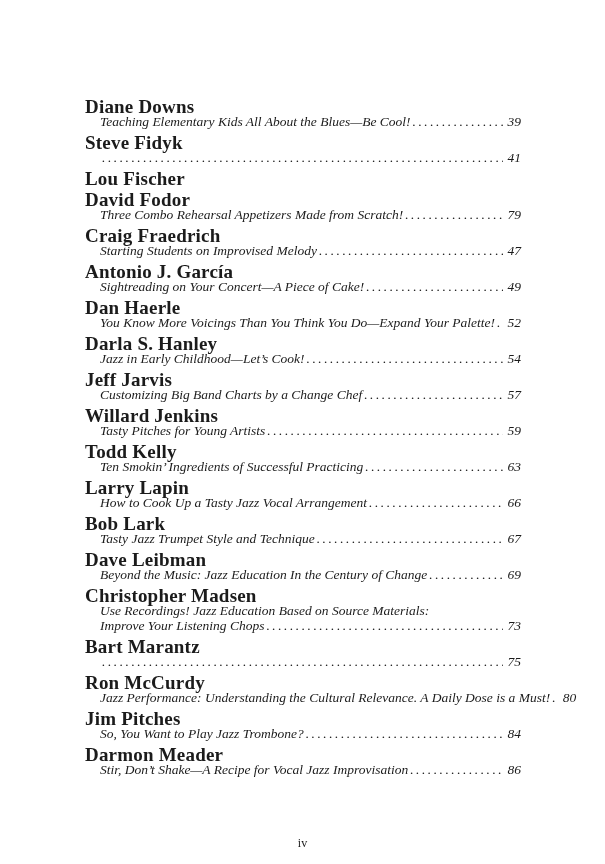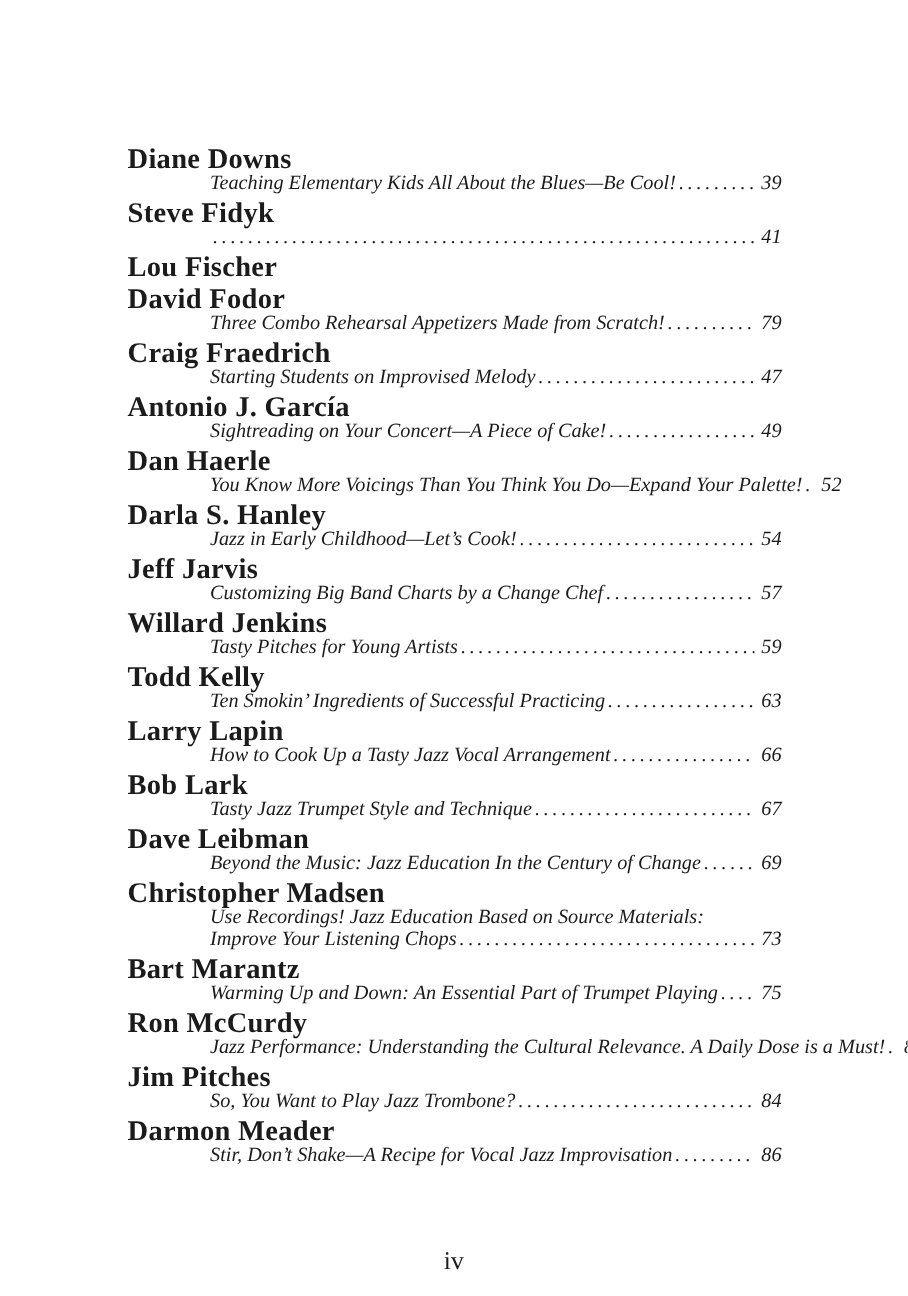--- a/index.html
+++ b/index.html
@@ -32,21 +32,20 @@
   }
   .title-lines {
     margin-left: 15px;
   }
   .title-line {
     display: flex;
     align-items: flex-end;
     font-style: italic;
     font-size: 13.5px;
     line-height: 15px;
-    margin-left: 40px;
   }
   .title-text {
     white-space: nowrap;
   }
   .leader {
     flex: 1;
     overflow: hidden;
     white-space: nowrap;
     margin: 0 2px;
     min-width: 6px;
@@ -61,21 +60,21 @@
     text-align: right;
     min-width: 16px;
     font-family: Liberation Serif, serif;
   }
   .footer {
     position: absolute;
     left: 0;
     right: 0;
     bottom: 13px;
     text-align: center;
-    font-size: 17px;
+    font-size: 12px;
   }
 </style>
 </head>
 <body>
 
 <div class="toc">
 
     <div class="entry">
       <div class="author">Diane Downs</div>
       <div class="title-lines">
@@ -233,21 +232,20 @@
           <span class="leader"></span>
           <span class="page-num">73</span>
         </div>
       </div>
     </div>
 
     <div class="entry">
       <div class="author">Bart Marantz</div>
       <div class="title-lines">
         <div class="title-line">
-          <span class="title-text">Warming Up and Down: An Essential Part of Trumpet Playing</span>
           <span class="leader"></span>
           <span class="page-num">75</span>
         </div>
       </div>
     </div>
 
     <div class="entry">
       <div class="author">Ron McCurdy</div>
       <div class="title-lines">
         <div class="title-line">

